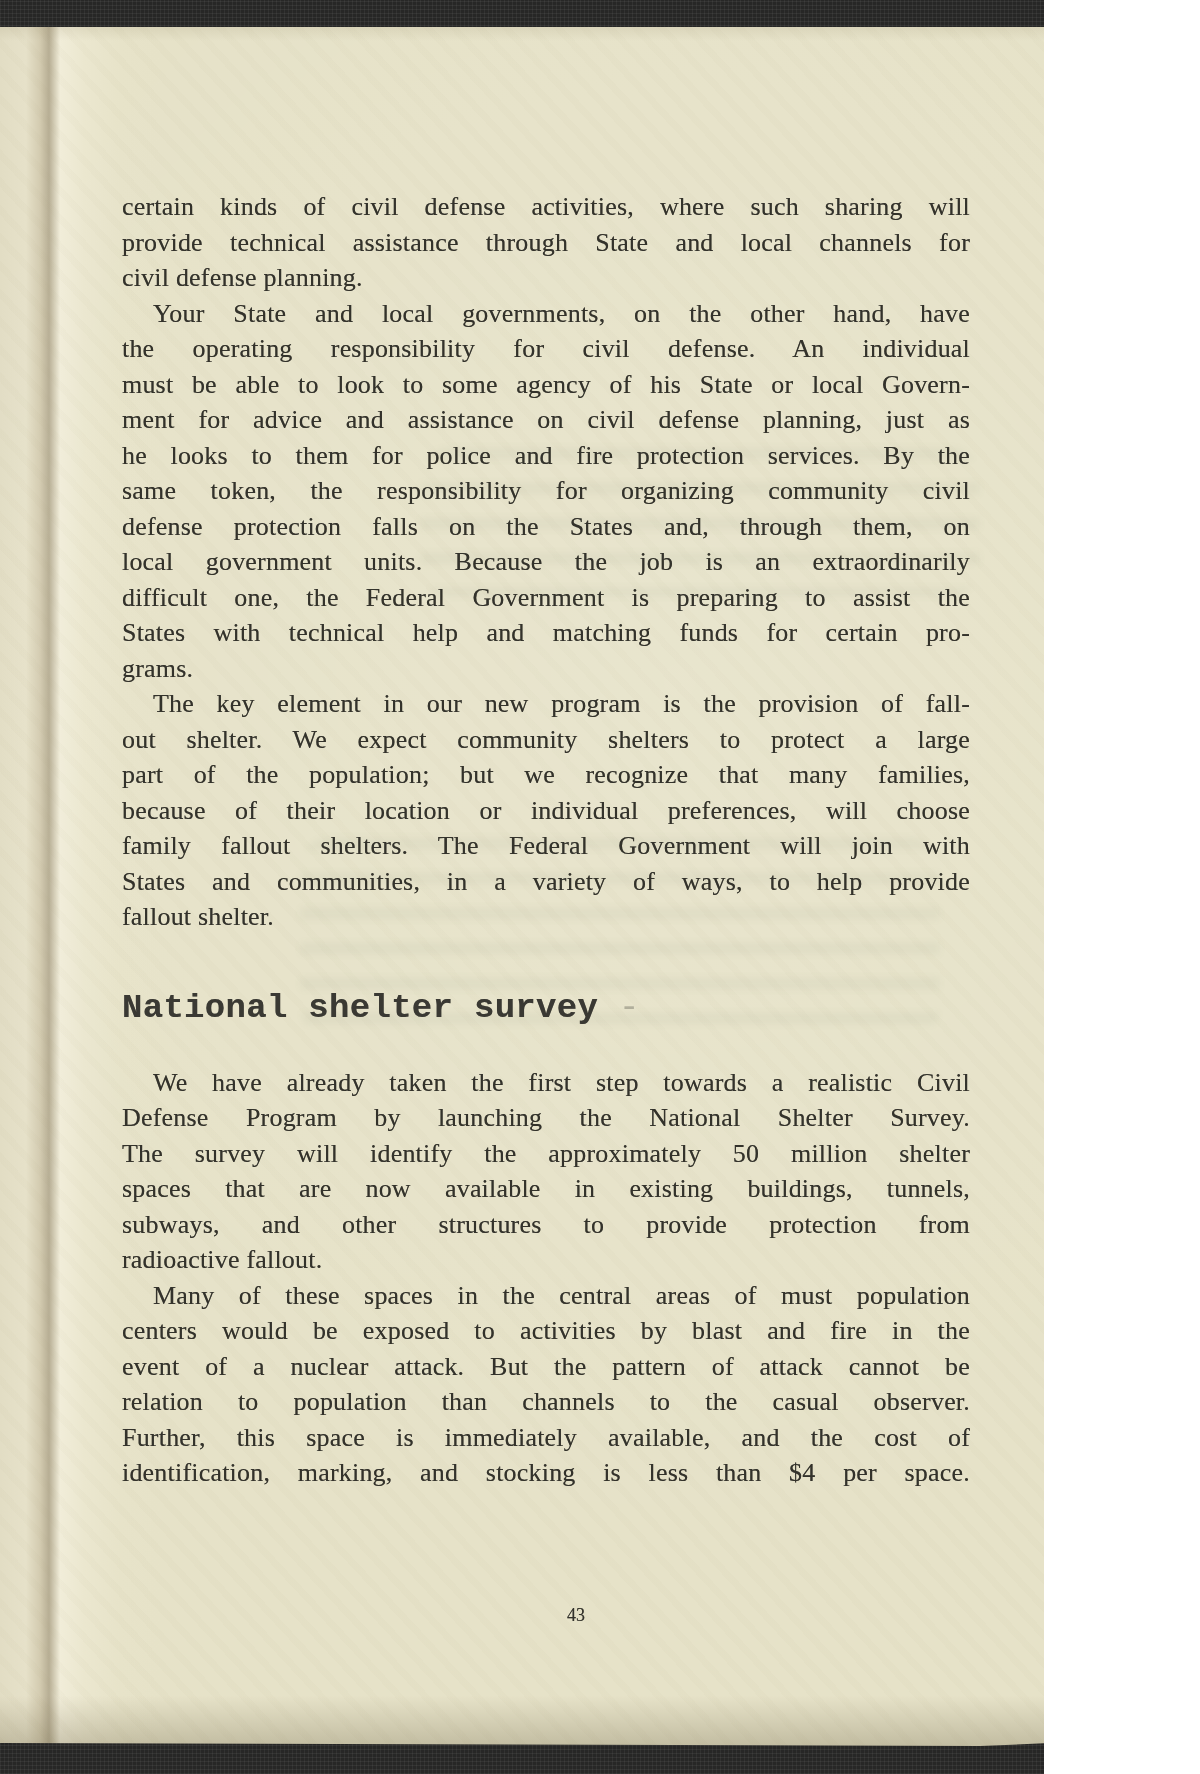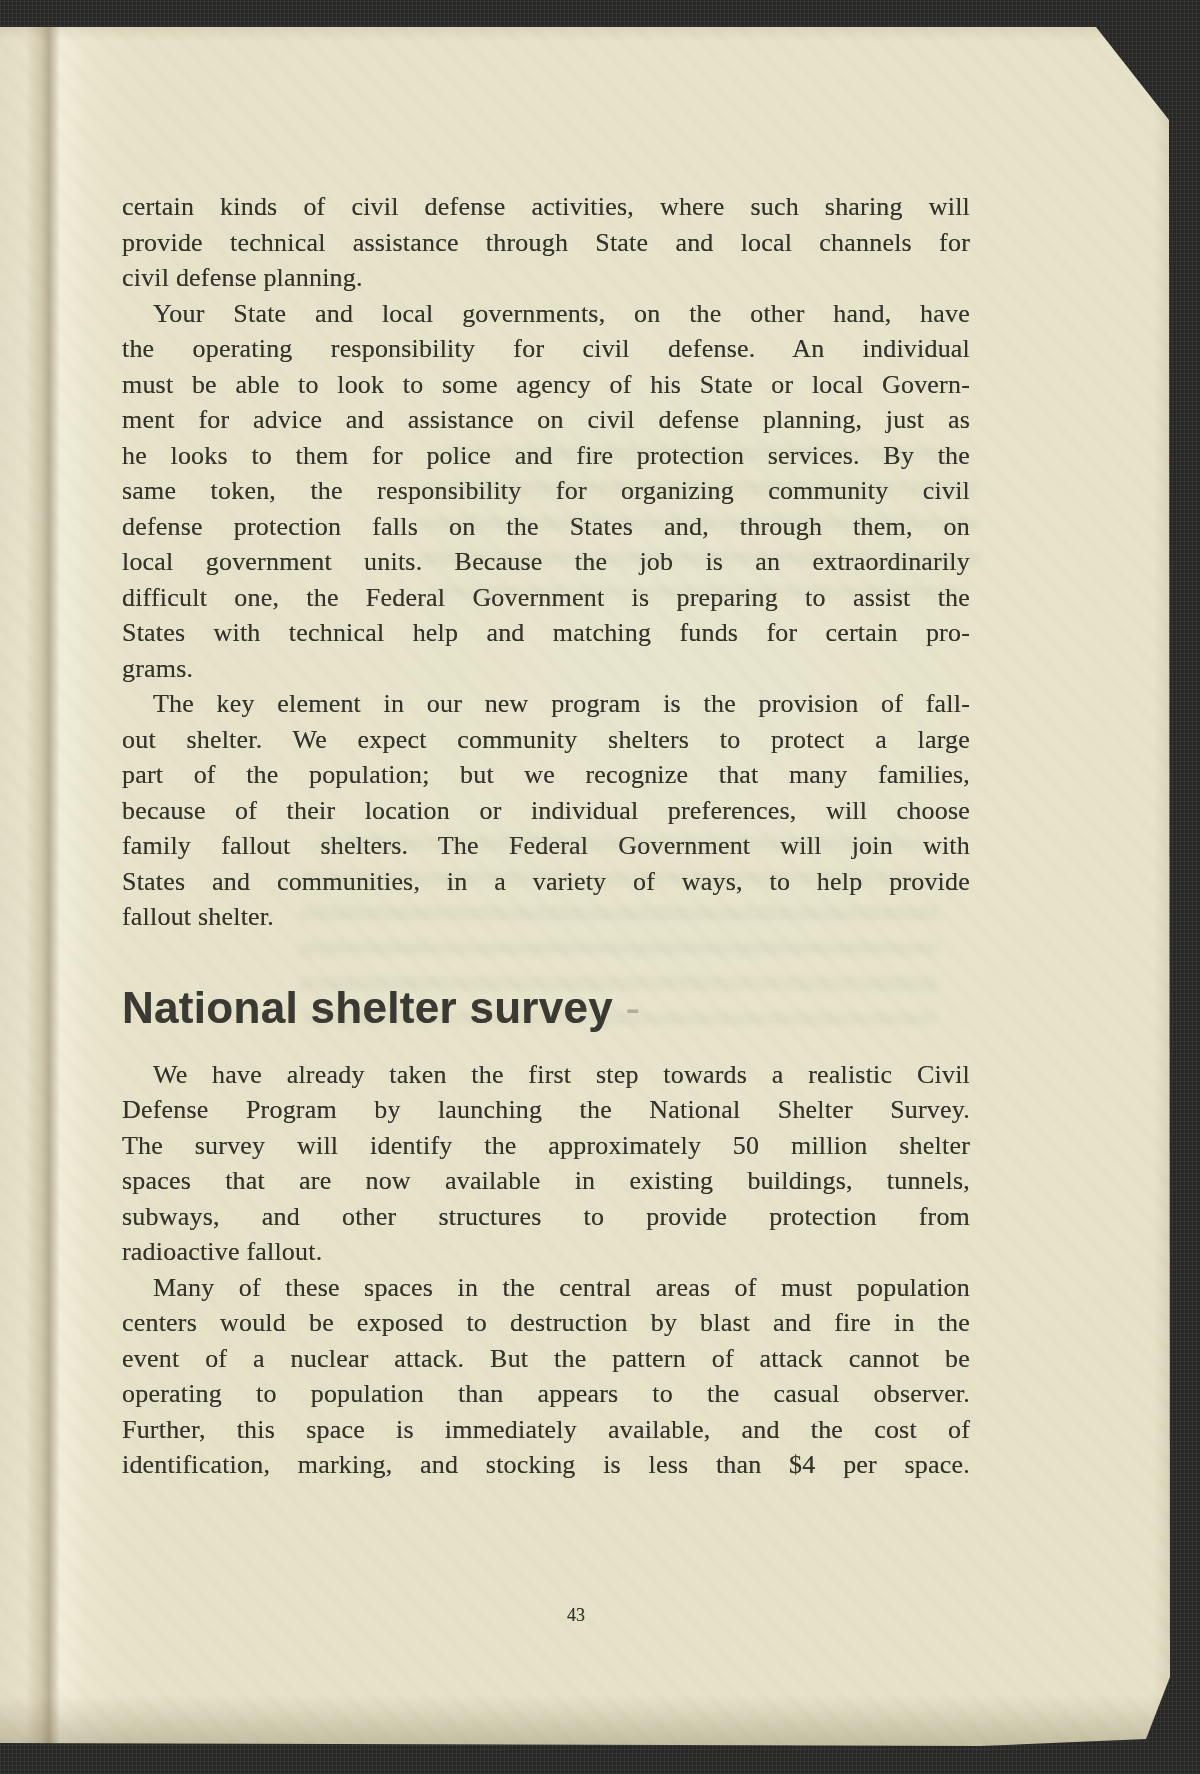--- a/index.html
+++ b/index.html
@@ -1,18 +1,18 @@
 <!DOCTYPE html>
 <html><head>
 <meta charset="utf-8">
 <style>
   html, body { margin: 0; padding: 0; }
   .scene {
     position: relative;
-    width: 1200px;
+    width: 1044px;
     height: 1774px;
     overflow: hidden;
     background-color: #272726;
     background-image:
       repeating-linear-gradient(0deg, rgba(255,255,255,0.055) 0 1px, rgba(0,0,0,0) 1px 4px),
       repeating-linear-gradient(90deg, rgba(255,255,255,0.05) 0 1px, rgba(0,0,0,0) 1px 4px);
   }
   .page {
     position: absolute;
     left: 0;
@@ -56,27 +56,27 @@
   .line {
     line-height: 35.5px;
     text-align: justify;
     text-align-last: justify;
     white-space: normal;
   }
   .line.para-end { text-align-last: left; }
   .line.first-line { text-indent: 31px; }
 
   .section-heading {
-    font-family: Liberation Sans, sans-serif;
+    font-family: Liberation Mono, monospace;
     font-weight: 700;
-    font-size: 44px;
+    font-size: 34px;
     line-height: 42px;
     letter-spacing: 0.3px;
     color: #3a3933;
-    margin: 52px 0 28px 0;
+    margin: 52px 0 36px 0;
     text-shadow: 0 0 0.5px rgba(58,57,51,0.5);
   }
   .heading-mark { opacity: 0.3; font-weight: 400; }
 
   .page-number {
     position: absolute;
     left: 122px;
     top: 1578px;
     width: 848px;
     text-align: center;
@@ -126,22 +126,22 @@
         <div class="paragraph">
           <div class="line first-line">We have already taken the first step towards a realistic Civil</div>
           <div class="line">Defense Program by launching the National Shelter Survey.</div>
           <div class="line">The survey will identify the approximately 50 million shelter</div>
           <div class="line">spaces that are now available in existing buildings, tunnels,</div>
           <div class="line">subways, and other structures to provide protection from</div>
           <div class="line para-end">radioactive fallout.</div>
         </div>
         <div class="paragraph">
           <div class="line first-line">Many of these spaces in the central areas of must population</div>
-          <div class="line">centers would be exposed to destruction by blast and fire in the</div>
+          <div class="line">centers would be exposed to activities by blast and fire in the</div>
           <div class="line">event of a nuclear attack.  But the pattern of attack cannot be</div>
-          <div class="line">operating to population than appears to the casual observer.</div>
+          <div class="line">relation to population than channels to the casual observer.</div>
           <div class="line">Further, this space is immediately available, and the cost of</div>
           <div class="line">identification, marking, and stocking is less than $4 per space.</div>
         </div>
       </div>
     <div class="page-number">43</div>
   </div>
 </div>
 
 </body></html>

